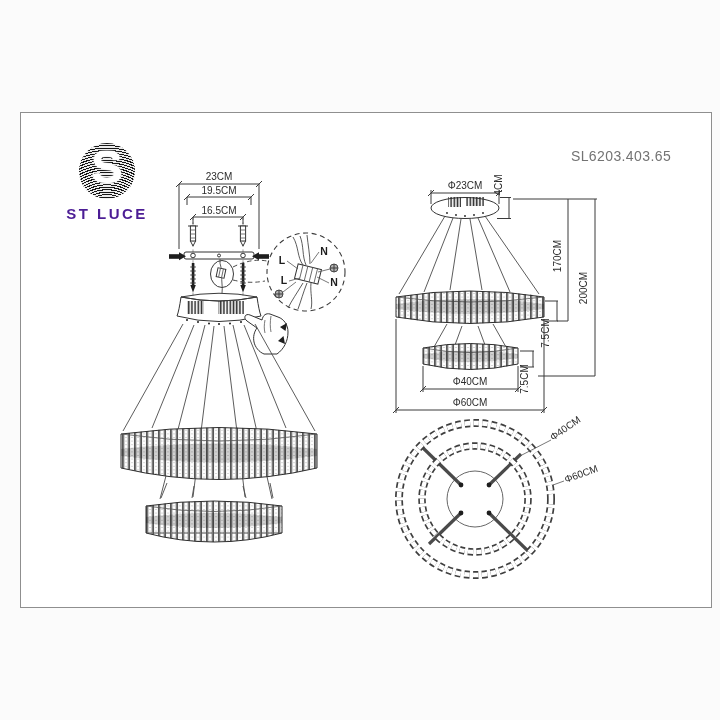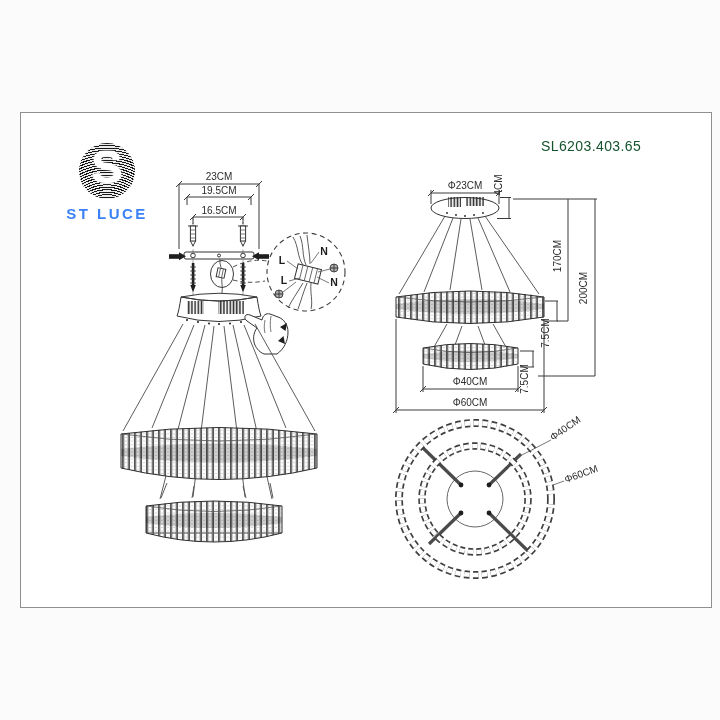--- a/index.html
+++ b/index.html
@@ -10,23 +10,23 @@
   .drawing-svg{position:absolute;left:0;top:0;width:692px;height:496px;}
 
   
   .logo{position:absolute;left:36px;top:30px;width:100px;text-align:center;}
   .logo-circle{position:relative;width:56px;height:56px;margin:0 auto;border-radius:50%;
       background:repeating-radial-gradient(circle at 50% 150%, #161616 0 1.05px, #ececec 1.05px 2.45px);
       overflow:hidden;}
   .logo-s{position:absolute;left:0;top:-4px;width:100%;height:100%;
       font-size:47px;font-weight:bold;color:#ffffff;line-height:56px;
       text-shadow:0 0 2px #ffffff,0 0 2px #ffffff;}
-  .logo-text{margin-top:6px;font-size:15px;font-weight:bold;letter-spacing:2.5px;color:#3b82f6;white-space:nowrap;}
-  .model{position:absolute;left:520px;top:25px;width:160px;text-align:left;
-         font-size:14px;color:#14532d;letter-spacing:.4px;}
+  .logo-text{margin-top:6px;font-size:15px;font-weight:bold;letter-spacing:2.5px;color:#4c1d95;white-space:nowrap;}
+  .model{position:absolute;left:520px;top:35px;width:160px;text-align:center;
+         font-size:14px;color:#737373;letter-spacing:.4px;}
 
   
   .ln{stroke:#3a3a3a;stroke-width:1;fill:none;}
   .thin{stroke:#555;stroke-width:.8;fill:none;}
   .cable{stroke:#4a4a4a;stroke-width:.9;fill:none;}
   .dash{stroke:#4a4a4a;stroke-width:1;fill:none;stroke-dasharray:4.5 3;}
   .cl{stroke:#777;stroke-width:.7;fill:none;stroke-dasharray:3 2.4;}
   .dt{font-family:"Liberation Sans",sans-serif;font-size:10px;fill:#2b2b2b;}
   .wl{font-family:"Liberation Sans",sans-serif;font-size:10.5px;font-weight:bold;fill:#1d1d1d;}
   .band{fill:url(#slats);stroke:#2f2f2f;stroke-width:1;}

